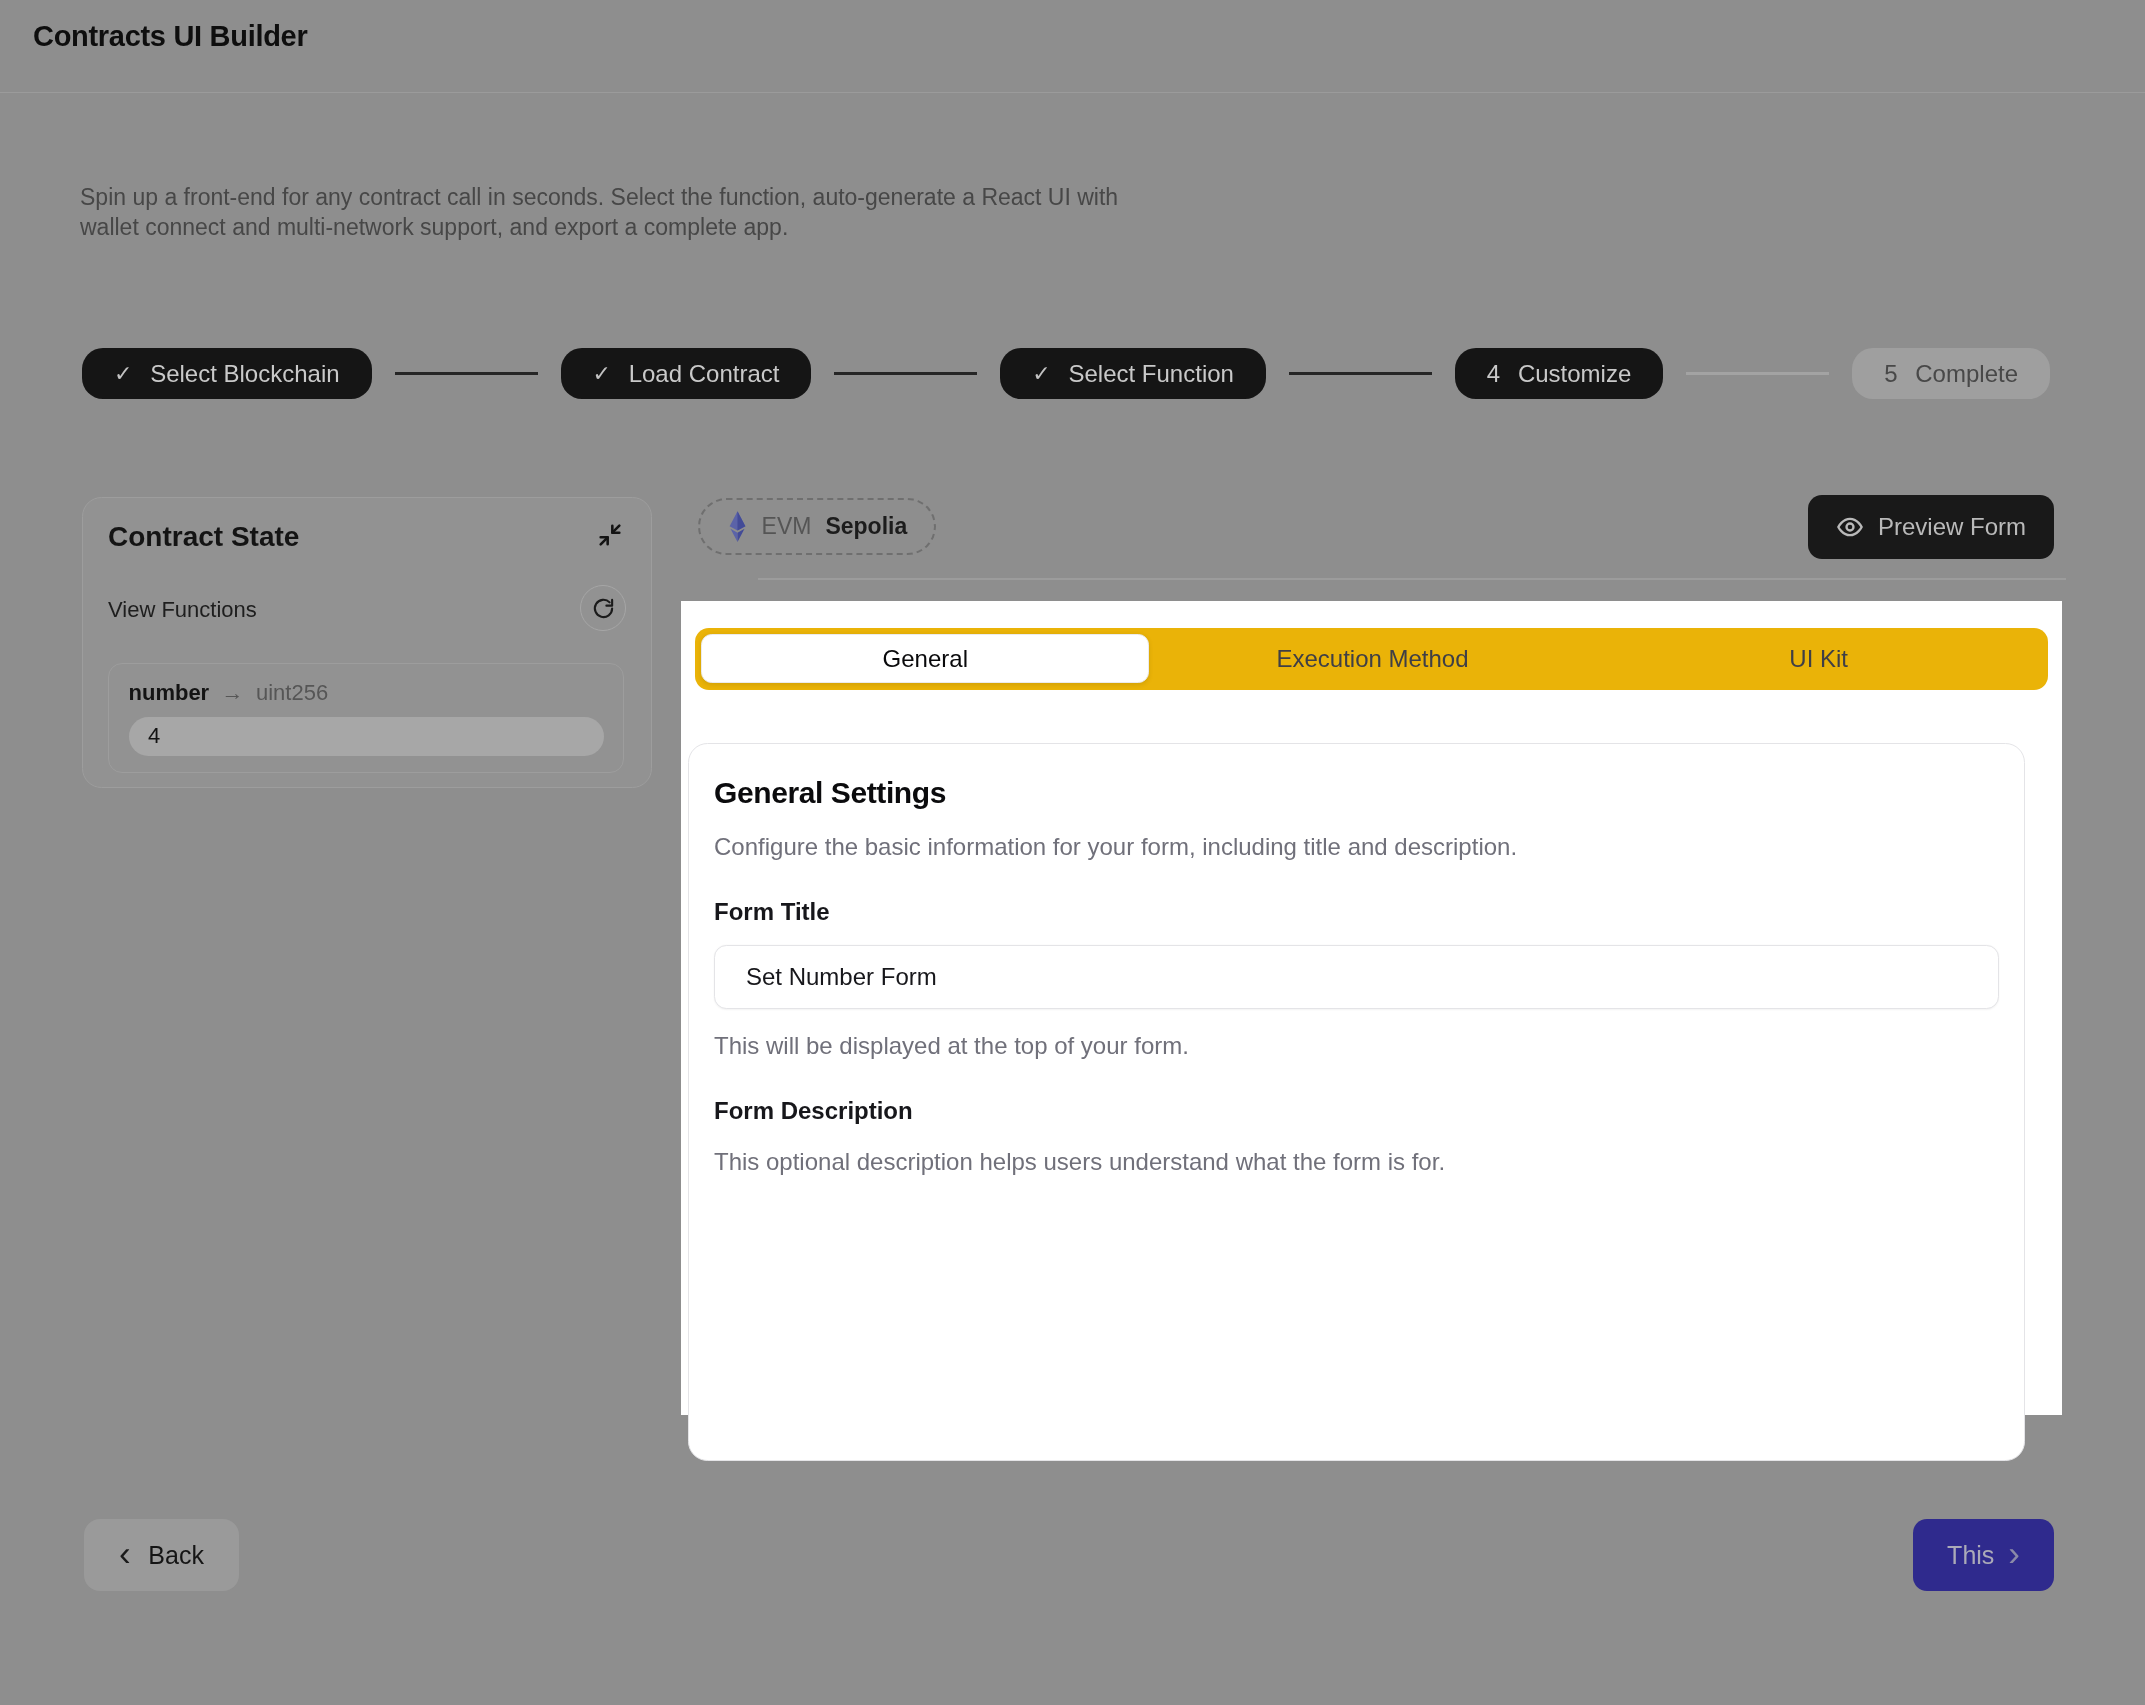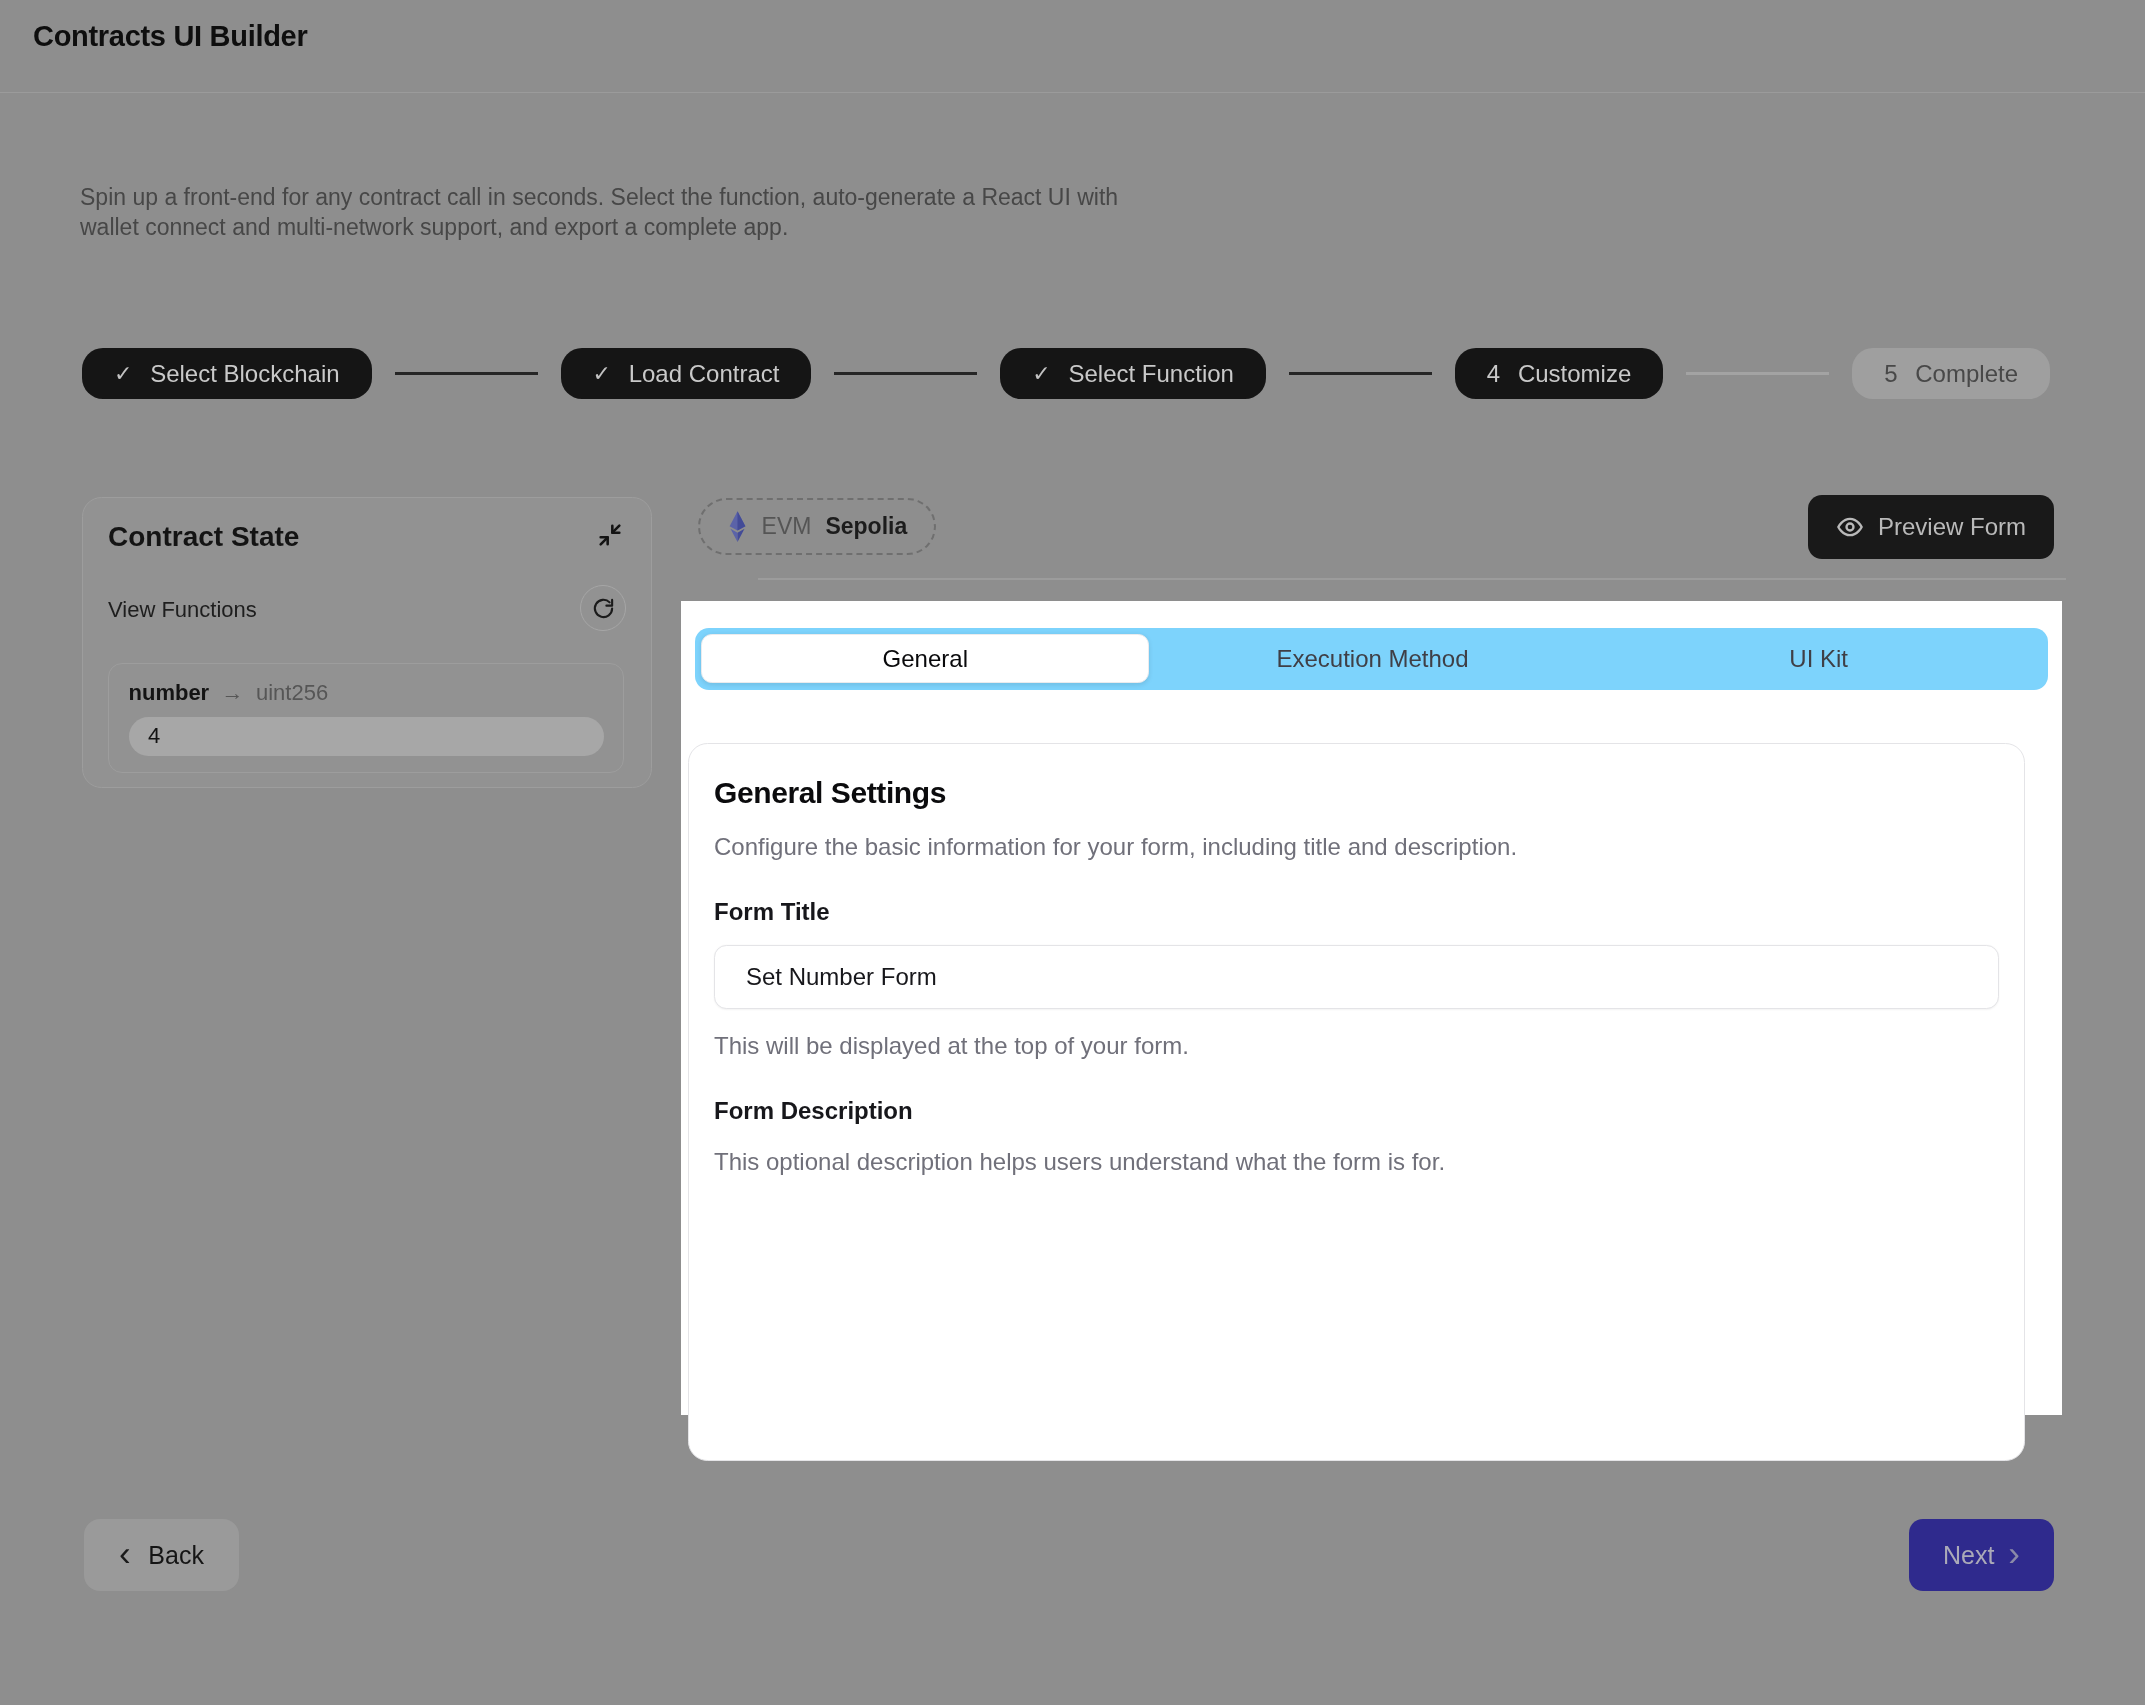--- a/index.html
+++ b/index.html
@@ -40,21 +40,21 @@
 
   
   .preview-btn { position:absolute; right:92px; top:495px; height:64px; display:inline-flex; align-items:center; gap:14px; padding:0 28px; background:#191919; border-radius:14px; color:#b9b9b9; font-size:24px; }
 
   
   .dim-divider { position:absolute; left:758px; top:578px; width:1308px; height:1.8px; background:#9c9c9c; }
 
   
   .spotlight { position:absolute; left:681px; top:601px; width:1381px; height:814px; background:#ffffff; }
 
-  .tabbar { position:absolute; left:14px; top:26.6px; width:1353px; height:62px; background:#7dd3fc; border-radius:14px; display:flex; padding:6.2px; }
+  .tabbar { position:absolute; left:14px; top:26.6px; width:1353px; height:62px; background:#eab308; border-radius:14px; display:flex; padding:6.2px; }
   .tab { flex:1; display:flex; align-items:center; justify-content:center; font-size:24px; font-weight:500; color:#3f3f46; border-radius:10.6px; }
   .tab.active { background:#ffffff; color:#09090b; border:0.9px solid #ebebed; box-shadow:0 1.8px 5.3px rgba(0,0,0,0.10); }
 
   .settings-card { position:absolute; left:7px; top:142px; width:1337px; height:718px; border:1.8px solid #e4e4e7; border-radius:19.5px; background:#fff; padding:26.6px 25px; }
   .gs-heading { font-size:30px; font-weight:700; color:#0b0b0d; letter-spacing:-0.4px; margin-top:5.3px; }
   .gs-sub { font-size:24px; color:#70707a; margin-top:23px; }
   .field-label { font-size:24px; font-weight:600; color:#17171b; margin-top:37px; }
   .text-input { display:block; width:100%; height:64px; margin-top:19.5px; border:1.8px solid #e4e4e7; border-radius:12.4px; padding:0 31px; font-size:24px; color:#17171b; font-family:"Liberation Sans","DejaVu Sans",sans-serif; background:#fff; box-shadow:0 0.9px 1.8px rgba(0,0,0,0.05); outline:none; }
   .text-area { display:block; width:100%; height:174px; margin-top:19.5px; border:1.8px solid #e4e4e7; border-radius:12.4px; padding:17.7px 23px; font-size:24px; line-height:32px; color:#17171b; font-family:"Liberation Sans","DejaVu Sans",sans-serif; background:#fff; box-shadow:0 0.9px 1.8px rgba(0,0,0,0.05); outline:none; resize:vertical; }
   .field-help { font-size:24px; color:#70707a; margin-top:23px; }
@@ -172,18 +172,18 @@
       <div class="field-label">Form Description</div>
       <div class="field-help">This optional description helps users understand what the form is for.</div>
     </div>
   </div>
 
   <div class="back-btn">
     <span class="chev">‹</span>
     <span>Back</span>
   </div>
   <div class="next-btn">
-    <span>Next</span>
+    <span>This</span>
     <span class="chev">›</span>
   </div>
 
 </div>
 
 
 </body></html>

